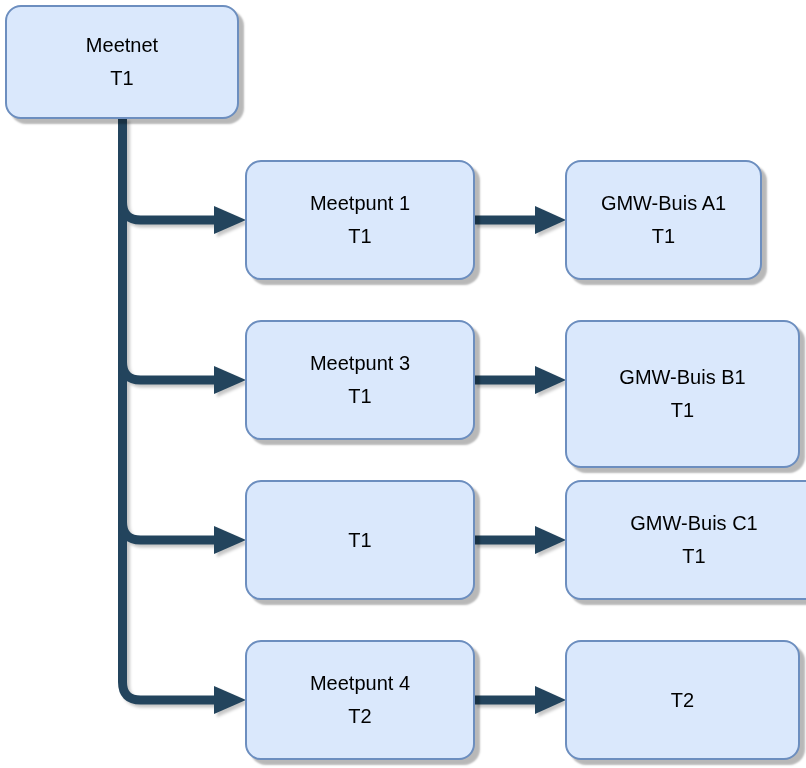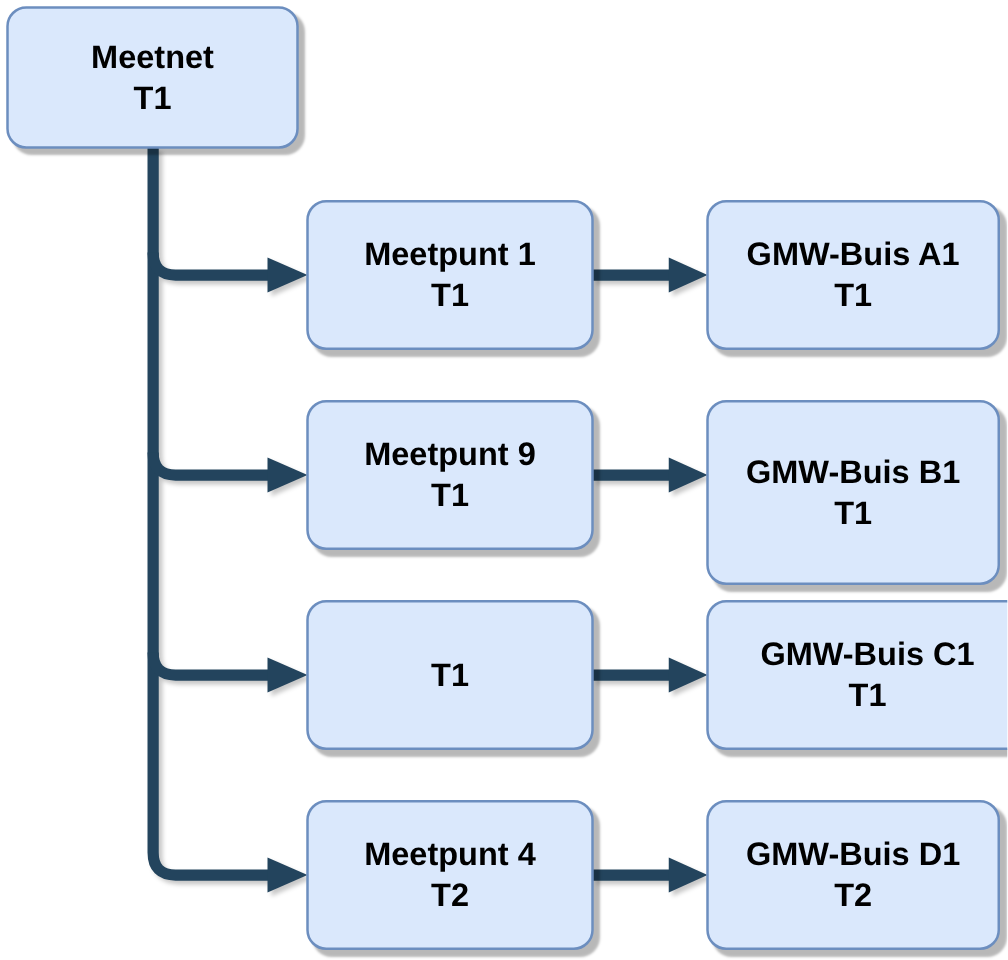--- a/index.html
+++ b/index.html
@@ -24,22 +24,22 @@
     background: var(--node-fill);
     border: 2px solid var(--node-border);
     border-radius: 16px;
     box-shadow: 5px 5px 2px rgba(0,0,0,0.28);
     display: flex;
     flex-direction: column;
     align-items: center;
     justify-content: center;
     text-align: center;
     color: var(--text);
-    font-weight: bold;
-    font-size: 26px;
+    font-weight: normal;
+    font-size: 20px;
     line-height: 33px;
     cursor: default;
   }
   .connectors {
     position: absolute;
     left: 0; top: 0;
     width: 806px; height: 768px;
     filter: drop-shadow(3px 3px 1.5px rgba(0,0,0,0.22));
     pointer-events: none;
   }
@@ -83,44 +83,43 @@
 
   <div class="node" style="left:5px; top:5px; width:234px; height:114px;">
     <span>Meetnet</span>
     <span>T1</span>
   </div>
 
   <div class="node" style="left:245px; top:160px; width:230px; height:120px;justify-content:center;">
     <span>Meetpunt 1</span>
     <span>T1</span>
   </div>
-  <div class="node" style="left:565px; top:160px; width:235px; height:120px;">
+  <div class="node" style="left:565px; top:160px; width:197px; height:120px;">
     <span>GMW-Buis A1</span>
     <span>T1</span>
   </div>
 
   <div class="node" style="left:245px; top:320px; width:230px; height:120px;">
-    <span>Meetpunt 9</span>
+    <span>Meetpunt 3</span>
     <span>T1</span>
   </div>
   <div class="node" style="left:565px; top:320px; width:235px; height:148px;">
     <span>GMW-Buis B1</span>
     <span>T1</span>
   </div>
 
   <div class="node" style="left:245px; top:480px; width:230px; height:120px;">
     <span>T1</span>
   </div>
   <div class="node" style="left:565px; top:480px; width:258px; height:120px;">
     <span>GMW-Buis C1</span>
     <span>T1</span>
   </div>
 
   <div class="node" style="left:245px; top:640px; width:230px; height:120px;">
     <span>Meetpunt 4</span>
     <span>T2</span>
   </div>
   <div class="node" style="left:565px; top:640px; width:235px; height:120px;">
-    <span>GMW-Buis D1</span>
     <span>T2</span>
   </div>
 
 </div>
 
 </body></html>

